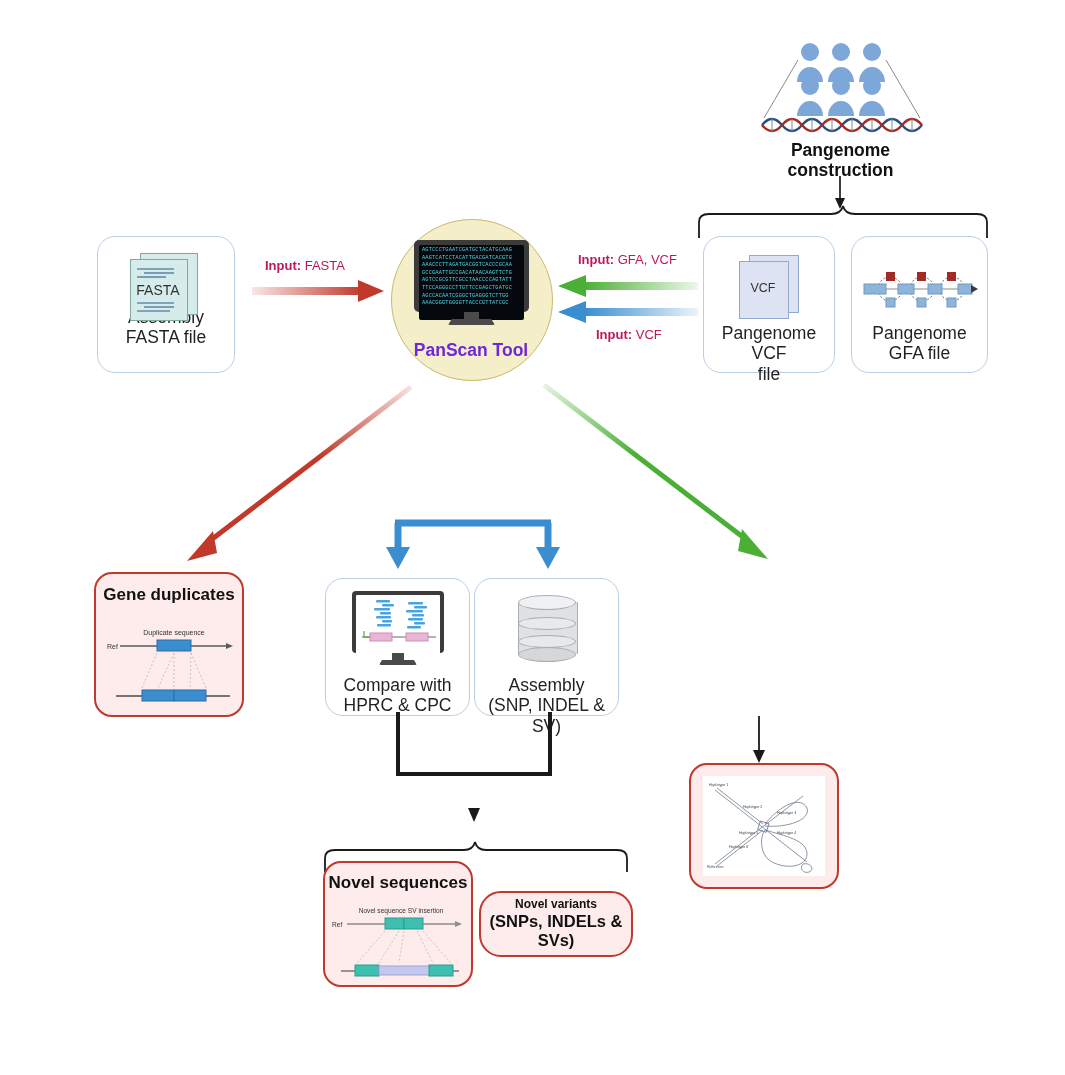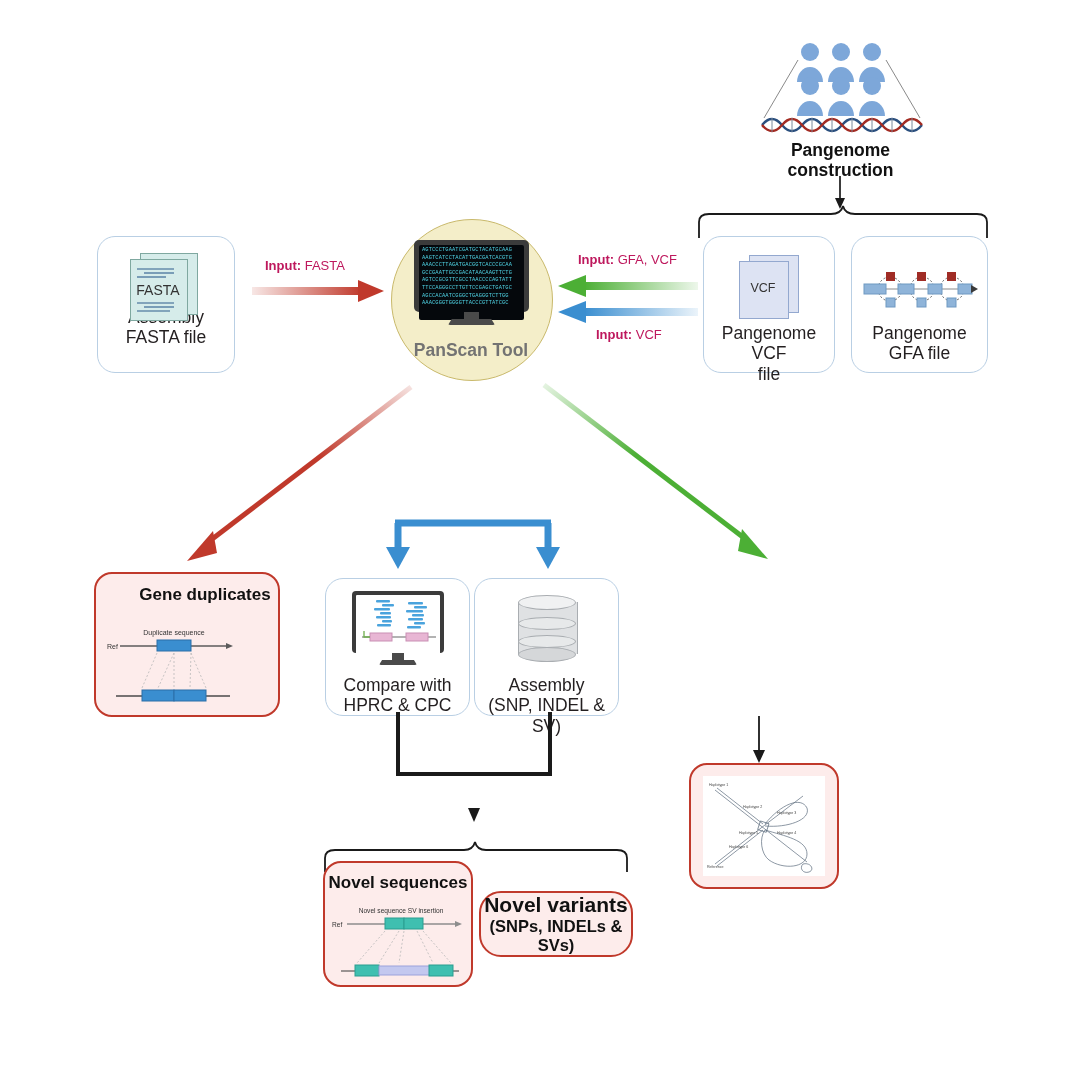--- a/index.html
+++ b/index.html
@@ -30,21 +30,21 @@
   .monBezel{position:absolute;left:0;top:0;width:115px;height:72px;background:#3b3b3b;
             border-radius:5px;}
   .monScreen{position:absolute;left:5px;top:5px;right:5px;bottom:5px;background:#05080c;
              border-radius:2px;overflow:hidden;padding:2px 2px 0 3px;box-sizing:border-box;}
   .seqRow{font-family:"Liberation Mono",monospace;font-size:5.4px;line-height:7.6px;
           color:#4fd4e6;white-space:nowrap;letter-spacing:.1px;}
   .monNeck{position:absolute;left:50px;top:72px;width:15px;height:9px;background:#4a4a4a;}
   .monFoot{position:absolute;left:34px;top:79px;width:47px;height:6px;background:#4a4a4a;
            border-radius:2px;clip-path:polygon(8% 0,92% 0,100% 100%,0 100%);}
   #toolName{left:391px;top:340px;width:160px;text-align:center;font-size:17.5px;
-            font-weight:700;color:#737373;}
+            font-weight:700;color:#6d28d9;}
   .docPg{position:absolute;border:1.2px solid #7fa8a0;}
   .docLbl{position:absolute;width:100%;text-align:center;font-size:14px;color:#333;}
 
   .vcfPg{position:absolute;border:1.3px solid #93a8cf;background:#dde3f3;}
 
   
   .alabel{position:absolute;font-size:13px;color:#be185d;white-space:nowrap;}
   .alabel b{font-weight:700;}
 
   
@@ -309,21 +309,21 @@
           <linearGradient id="gGrnD" x1="0" y1="0" x2="1" y2="1">
         <stop offset="0" stop-color="#4caf35" stop-opacity="0.15"></stop>
         <stop offset="0.45" stop-color="#4caf35" stop-opacity="1"></stop>
       </linearGradient>
         </defs>
       <line x1="4" y1="2" x2="208" y2="158" stroke="url(#gGrnD)" stroke-width="5"></line>
       <polygon points="228,176 198,168 202,146" fill="#4caf35"></polygon>
     </svg>
   </div>
 
-  <div class="boxRed" style="left:94px;top:572px;width:146px;height:141px;padding-left:36px;">
+  <div class="boxRed" style="left:94px;top:572px;width:146px;height:141px;">
     <div class="ttlRed" style="margin-top:11px;">Gene duplicates</div>
     <div class="abs" style="left:6px;top:48px;width:134px;height:86px;">
       <svg width="134" height="86" viewBox="0 0 134 86">
         <text x="5" y="27" font-family="Liberation Sans" font-size="7" fill="#333">Ref</text>
         <line x1="18" y1="24" x2="126" y2="24" stroke="#5b5b5b" stroke-width="1.4"></line>
         <polygon points="131,24 124,21 124,27" fill="#5b5b5b"></polygon>
         <rect x="55" y="18" width="34" height="11" fill="#3a8ed0" stroke="#2a6ea8"></rect>
         <text x="72" y="13" font-family="Liberation Sans" font-size="7" fill="#333" text-anchor="middle">Duplicate sequence</text>
         <line x1="14" y1="74" x2="128" y2="74" stroke="#4a4a4a" stroke-width="1.4"></line>
         <rect x="40" y="68" width="32" height="11" fill="#3a8ed0" stroke="#2a6ea8"></rect>
@@ -469,18 +469,18 @@
           <line x1="75" y1="28" x2="70" y2="60"></line>
             <line x1="88" y1="28" x2="104" y2="60"></line>
           <line x1="94" y1="28" x2="122" y2="60"></line>
         </g>
       </svg>
     </div>
   </div>
 
   <div class="boxRedPill" style="left:479px;top:891px;width:150px;height:62px;">
     <div>
-      <div class="capBold" style="font-size:21px;">Novel variants</div>
+      <div class="capBold" style="font-size:12px;">Novel variants</div>
       <div class="capBold" style="font-size:16.5px;">(SNPs, INDELs &amp; SVs)</div>
     </div>
   </div>
 
 </div>
 
 </body></html>

